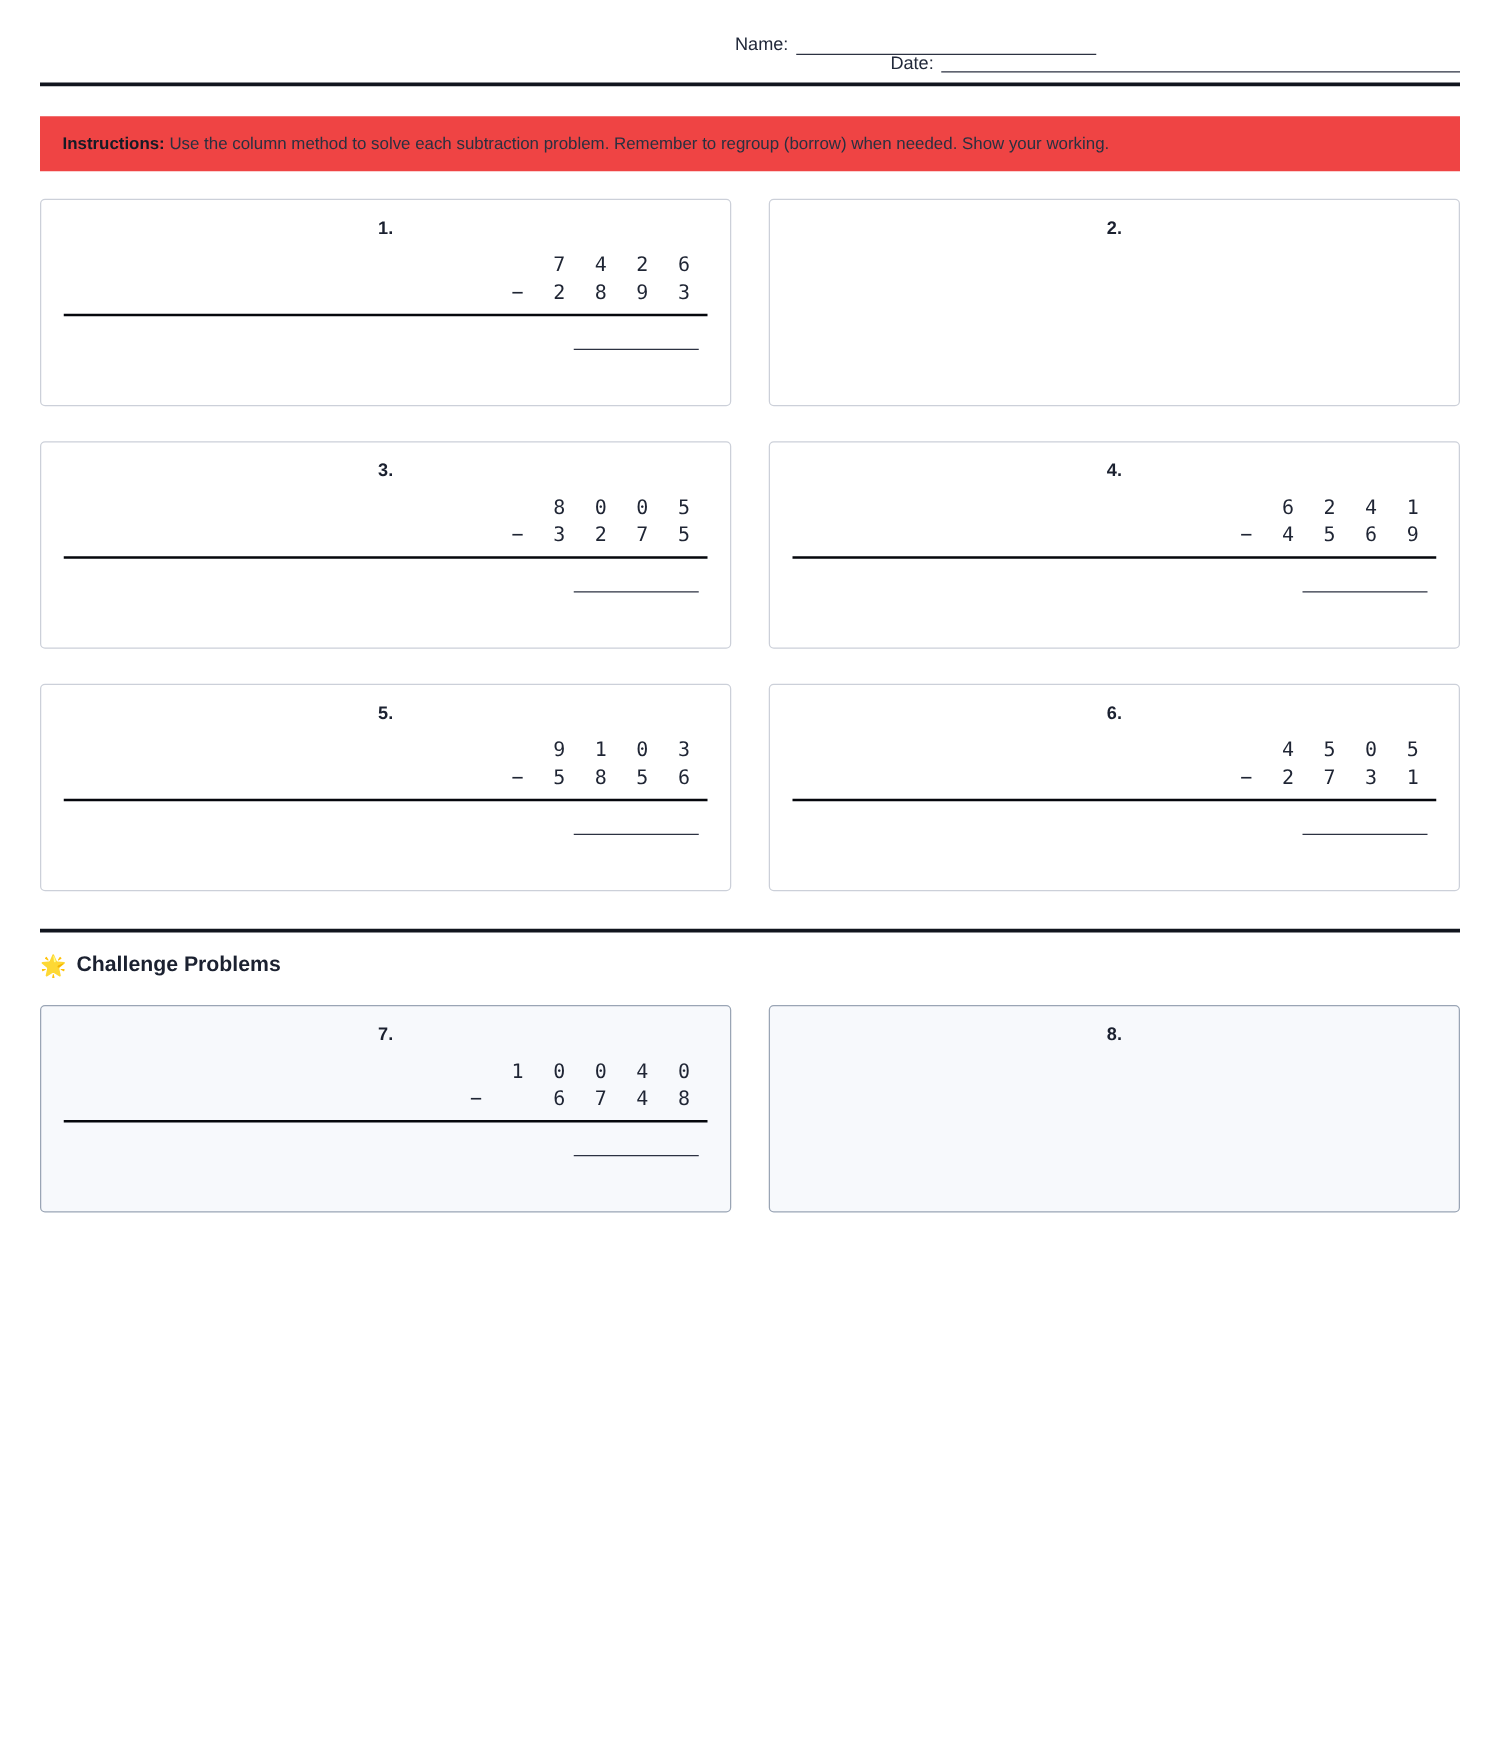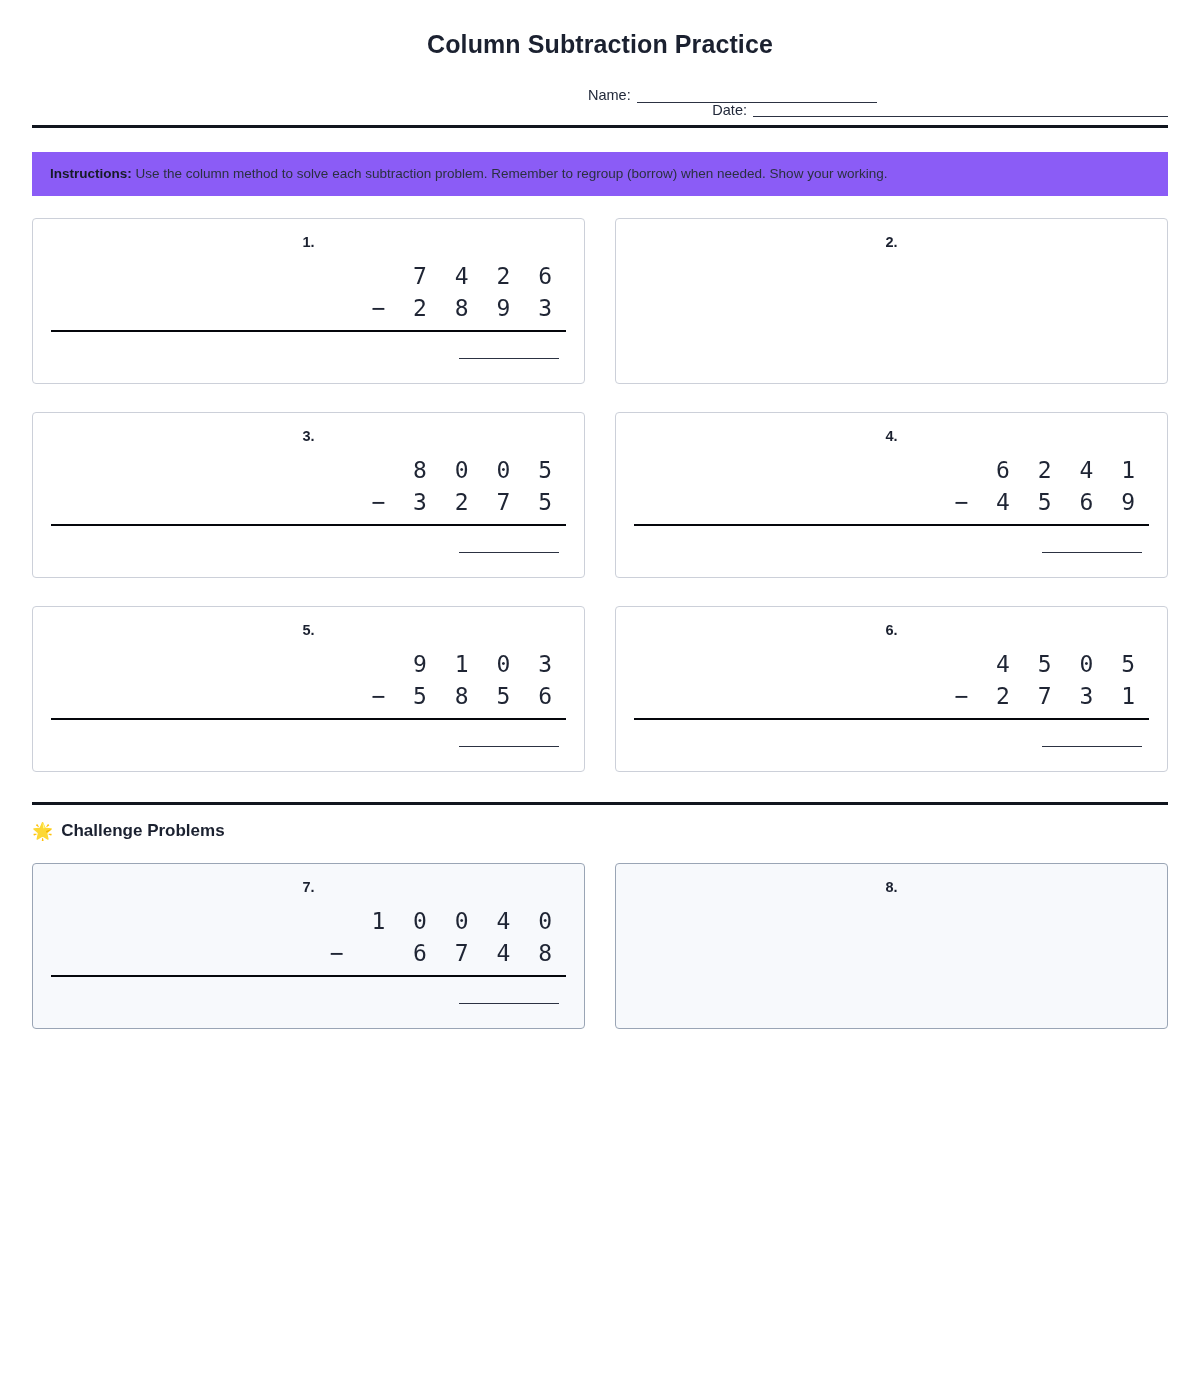--- a/index.html
+++ b/index.html
@@ -56,21 +56,21 @@
   .field-name .field-rule { width: 240px; }
   .field-date .field-rule { width: 415px; }
 
   .header-rule {
     border-bottom: 3px solid #11151e;
     margin-top: 8px;
   }
 
   
   .instructions {
-    background: #8b5cf6;
+    background: #ef4444;
     margin-top: 24px;
     padding: 13px 18px;
     font-size: 13.5px;
     color: #2a3040;
     line-height: 1.35;
   }
   .instructions b { color: #161b26; }
 
   
   .grid {
@@ -101,21 +101,21 @@
     line-height: 1;
     margin-bottom: 10px;
   }
   .sum {
     display: flex;
     flex-direction: column;
     align-items: flex-end;
   }
   .row {
     font-family: "DejaVu Sans Mono", monospace;
-    font-size: 23px;
+    font-size: 16px;
     letter-spacing: 7px;
     color: #1f2534;
     line-height: 1.42;
     white-space: pre;
     padding-right: 7px;
   }
   .answer-rule {
     border-bottom: 2.5px solid #05070c;
     width: 100%;
     margin-top: 5px;
@@ -146,21 +146,20 @@
   .star-icon {
     font-size: 17px;
     line-height: 1;
   }
 </style>
 </head>
 <body>
 
 <div class="page">
 
-  <h1 class="title">Column Subtraction Practice</h1>
 
   <div class="namedate">
     <div class="field field-name">
       <span class="field-label">Name:</span>
       <span class="field-rule"></span>
     </div>
     <div class="field field-date">
       <span class="field-label">Date:</span>
       <span class="field-rule"></span>
     </div>

